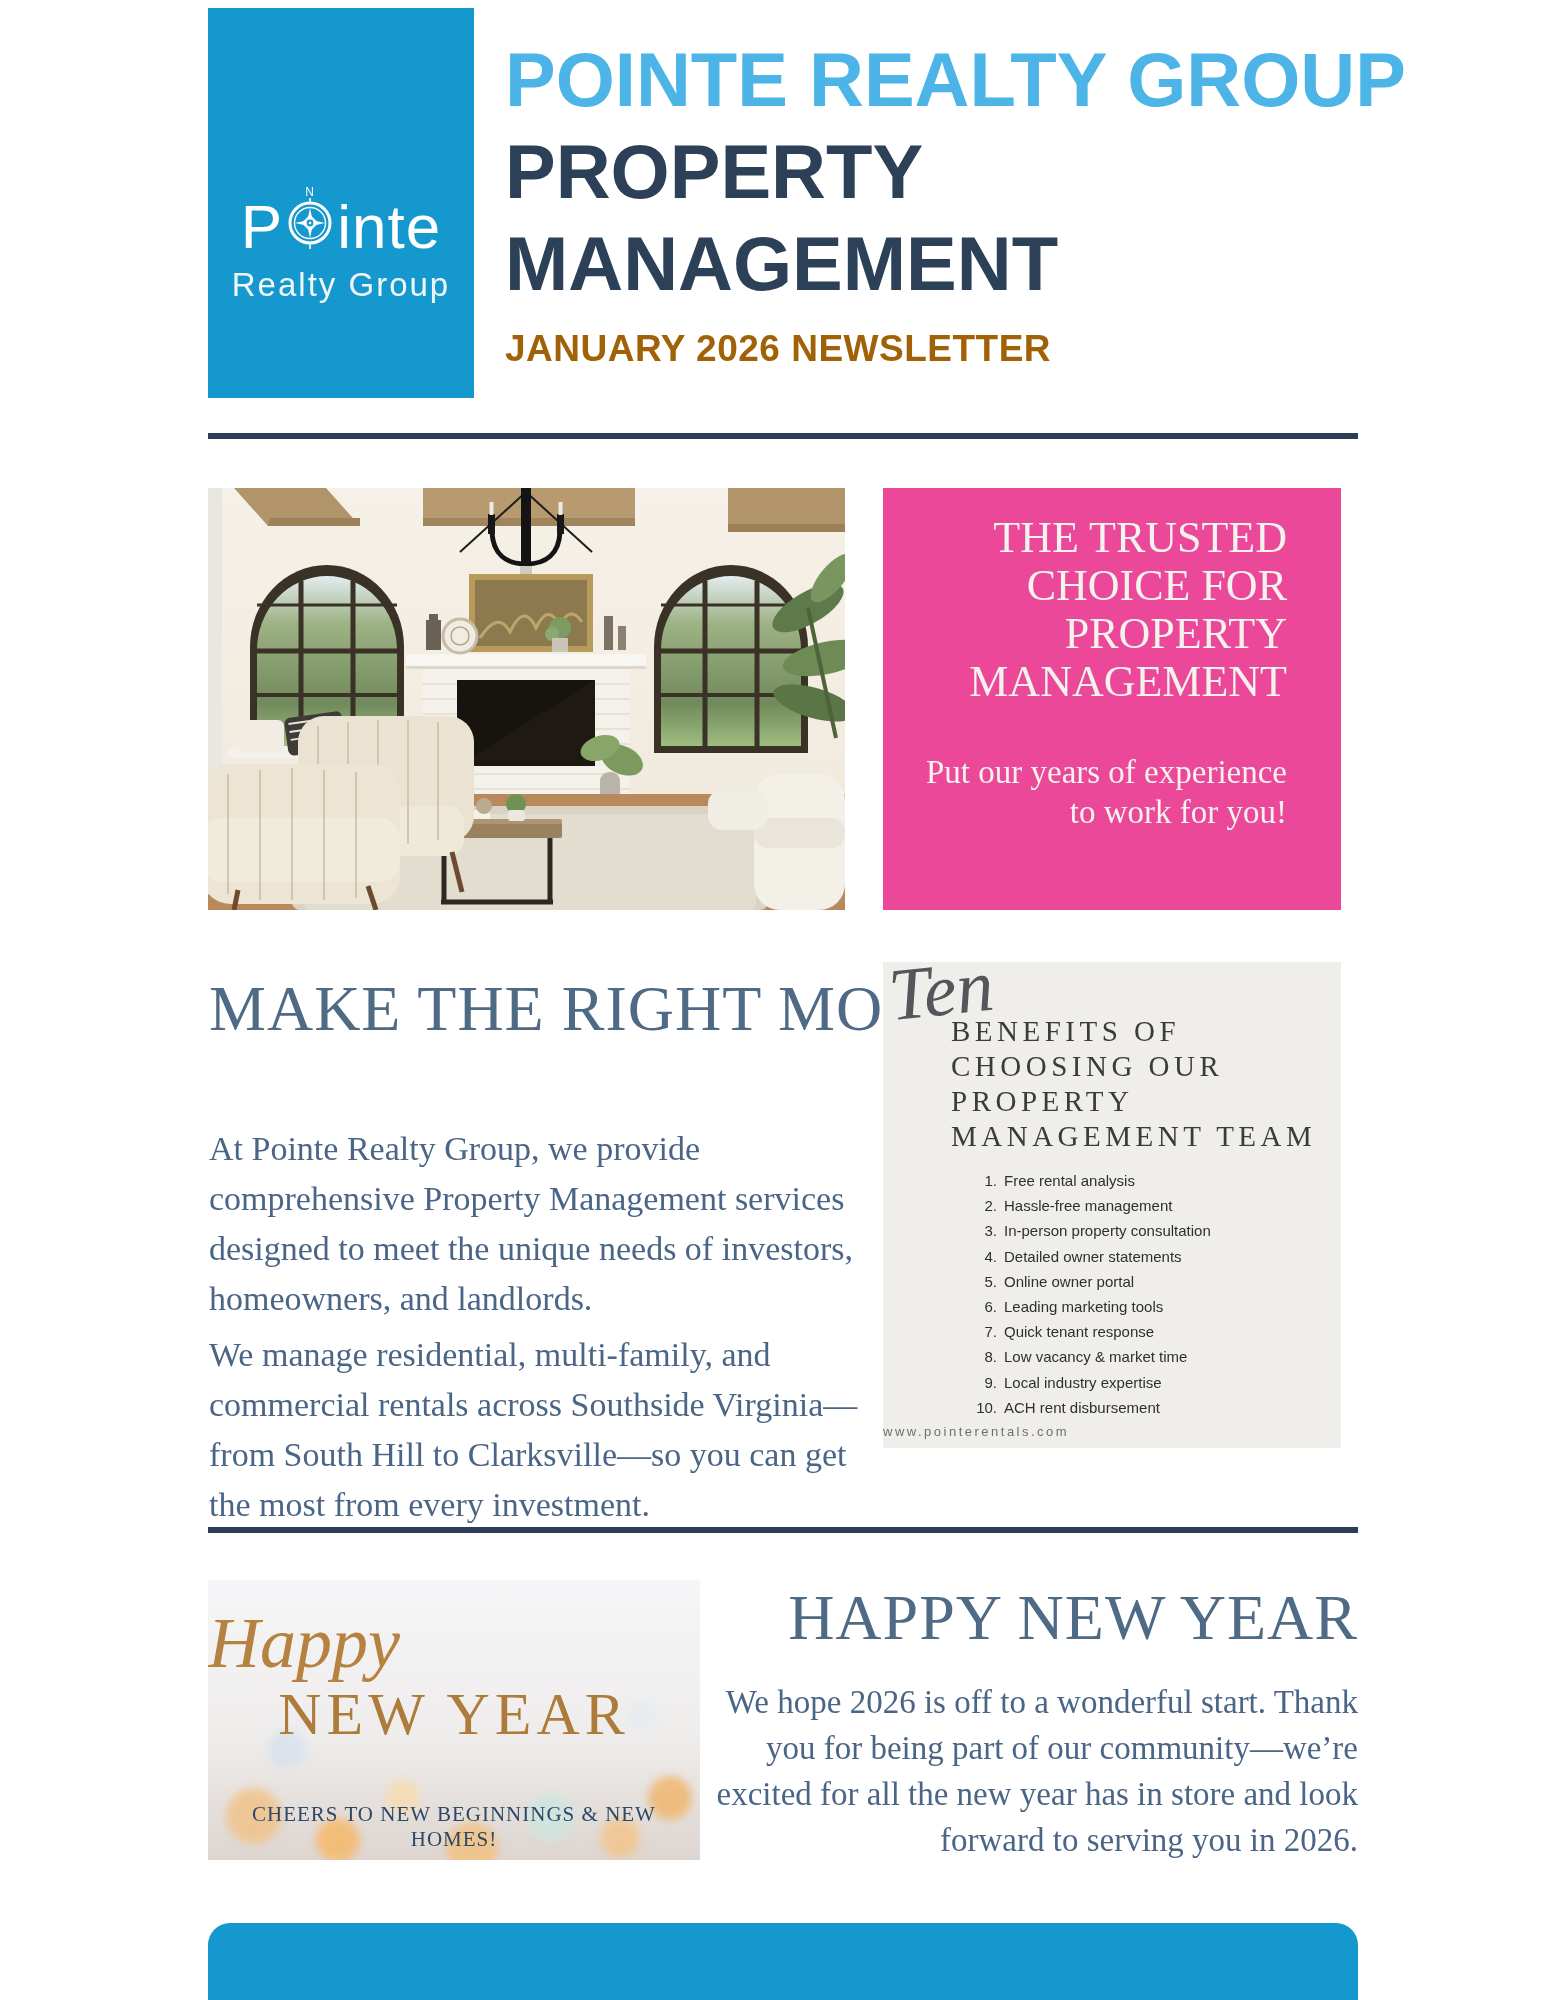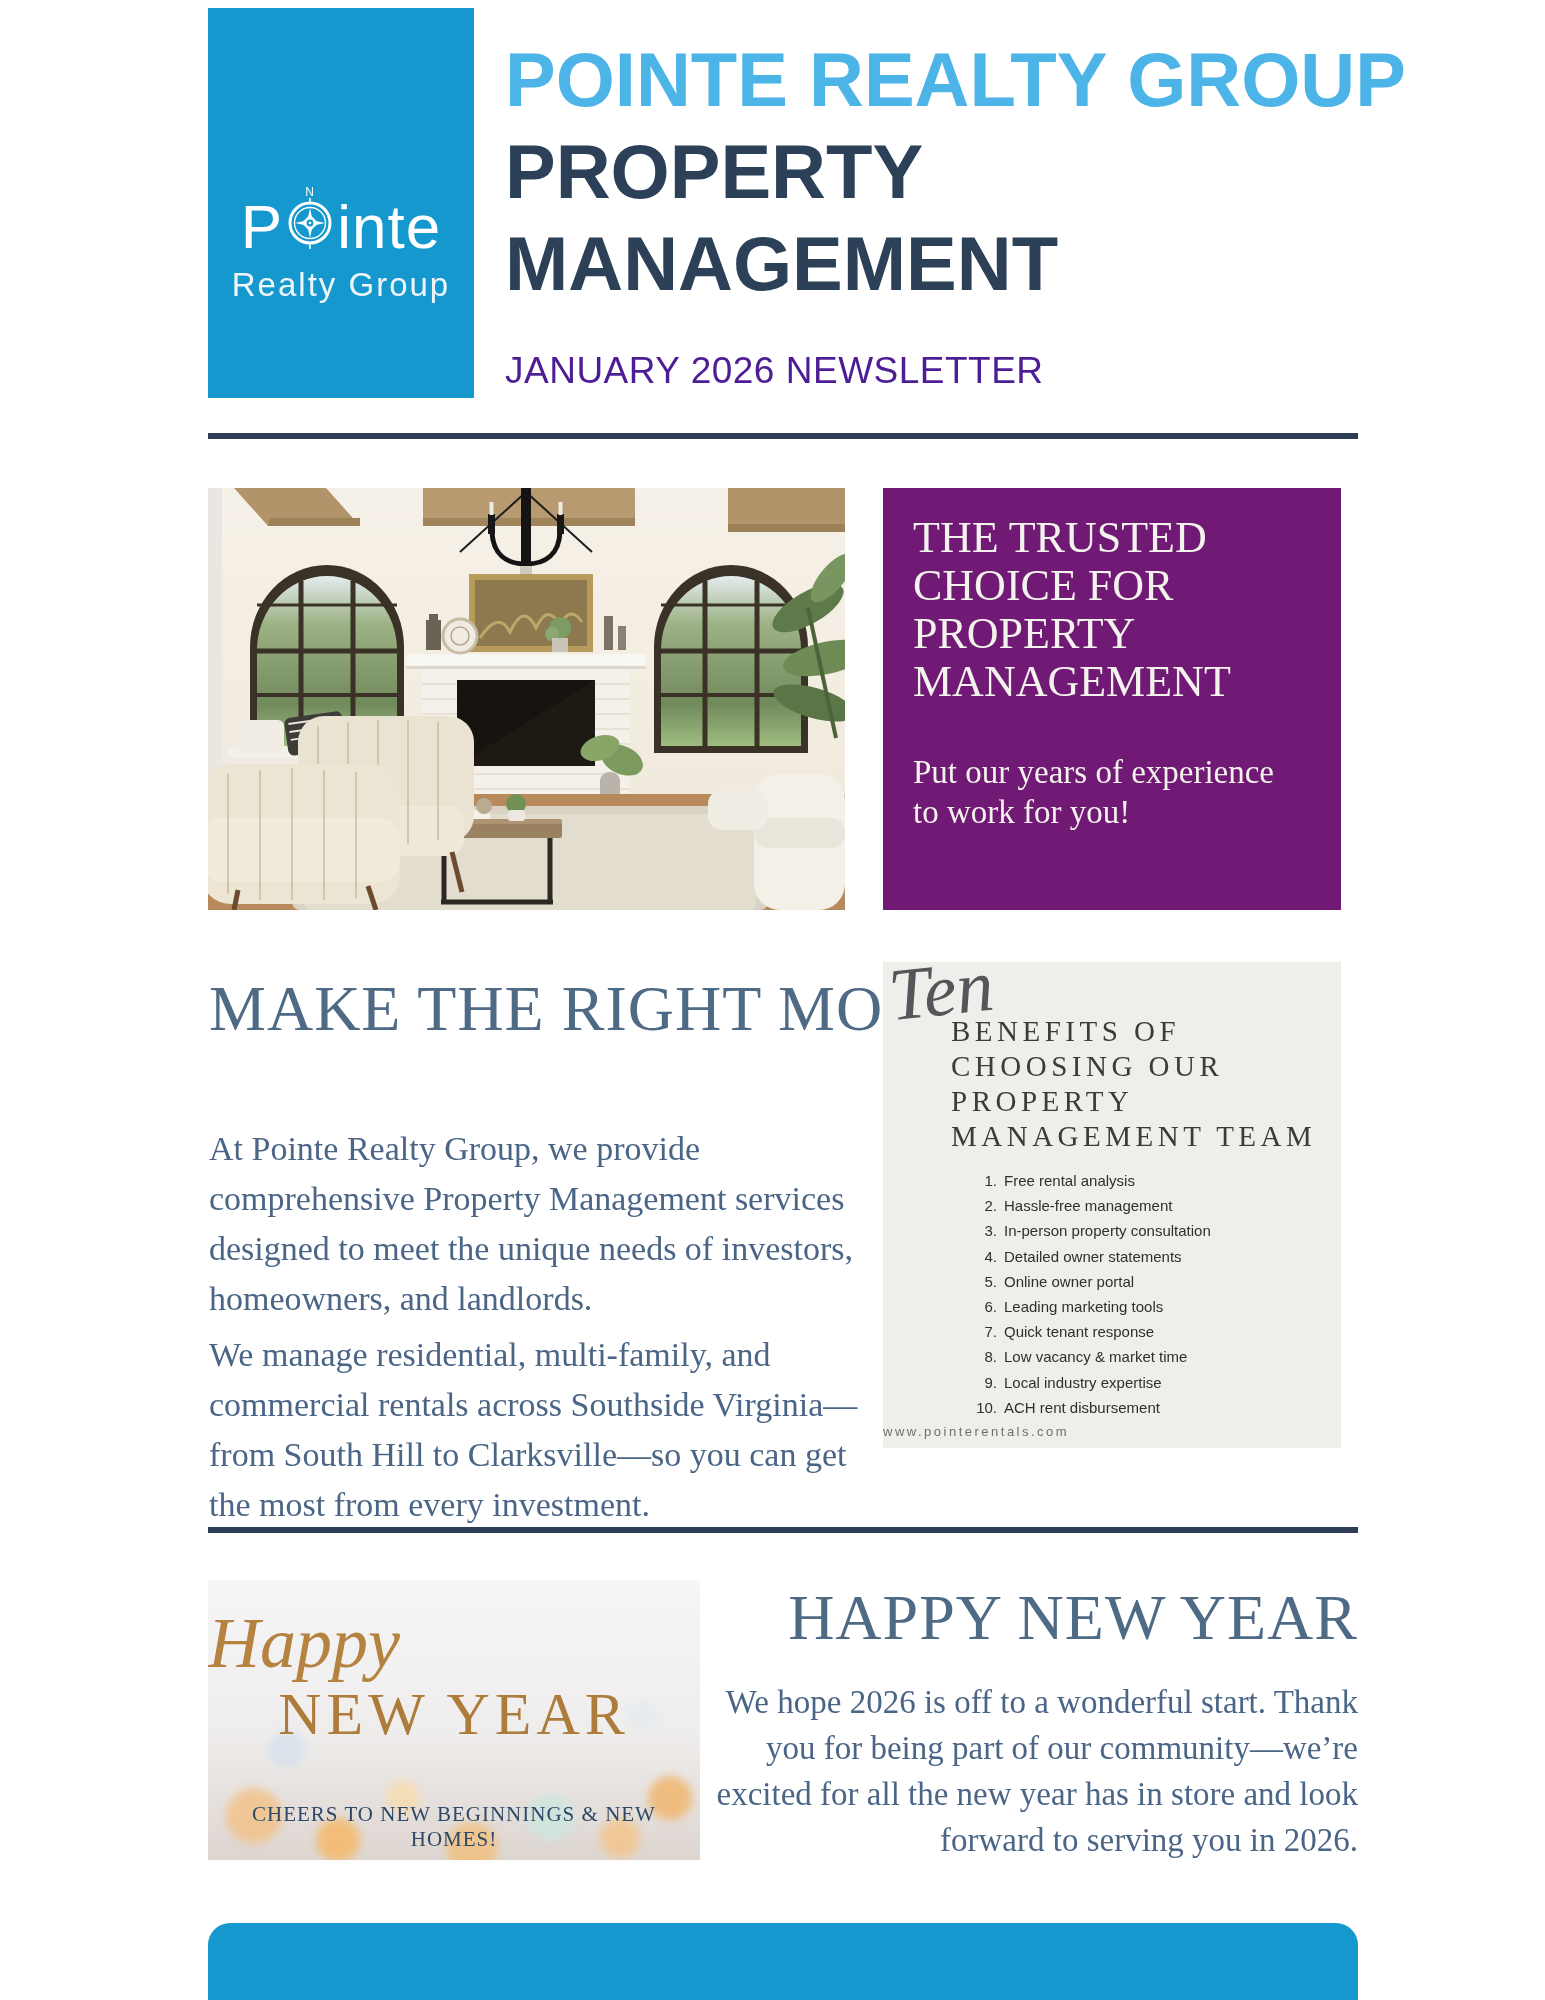--- a/index.html
+++ b/index.html
@@ -11,30 +11,30 @@
   .logo-inner{position:absolute;left:0;top:188px;width:266px;text-align:center;color:#ffffff;}
   .logo-word{display:flex;justify-content:center;align-items:center;
              font-size:62px;font-weight:400;letter-spacing:1px;color:#ffffff;line-height:62px;}
   .logo-word .lw{display:inline-block;}
   .compass{width:52px;height:68px;margin:-16px 1px 0 1px;display:inline-block;}
   .logo-sub{margin-top:8px;font-size:33px;font-weight:300;letter-spacing:2px;color:#eef6fa;}
 
   .masthead{position:absolute;left:505px;top:34px;width:900px;}
   .m1{font-size:76px;line-height:92px;font-weight:bold;color:#4cb4e7;white-space:nowrap;}
   .m2{font-size:76px;line-height:92px;font-weight:bold;color:#2c4157;}
-  .m3{margin-top:40px;font-size:37px;font-weight:normal;color:#4c1d95;letter-spacing:0.5px;}
+  .m3{margin-top:18px;font-size:37px;font-weight:bold;color:#a16207;letter-spacing:0.5px;}
 
   .divider{position:absolute;left:208px;width:1150px;height:6px;background:#2e3d56;}
   .d1{top:433px;}
   .d2{top:1527px;}
 
   
   .hero-photo{position:absolute;left:208px;top:488px;width:637px;height:422px;overflow:hidden;}
-  .trusted{position:absolute;left:883px;top:488px;width:458px;height:422px;background:#701a75;
-           box-sizing:border-box;padding:26px 54px 0 30px;text-align:left;
+  .trusted{position:absolute;left:883px;top:488px;width:458px;height:422px;background:#ec4899;
+           box-sizing:border-box;padding:26px 54px 0 30px;text-align:right;
            font-family:"Liberation Serif","DejaVu Serif",serif;color:#f4f2ec;}
   .trusted .t-line{font-size:44px;line-height:48px;font-weight:500;}
   .trusted .t-sub{margin-top:46px;}
   .trusted .t-subline{font-size:33px;line-height:40px;}
 
   
   .mm-head{position:absolute;left:209px;top:972px;width:700px;
            font-family:"Liberation Serif","DejaVu Serif",serif;
            font-size:64px;color:#4e6a85;letter-spacing:1px;white-space:nowrap;}
   .mm-p{position:absolute;left:209px;width:665px;

